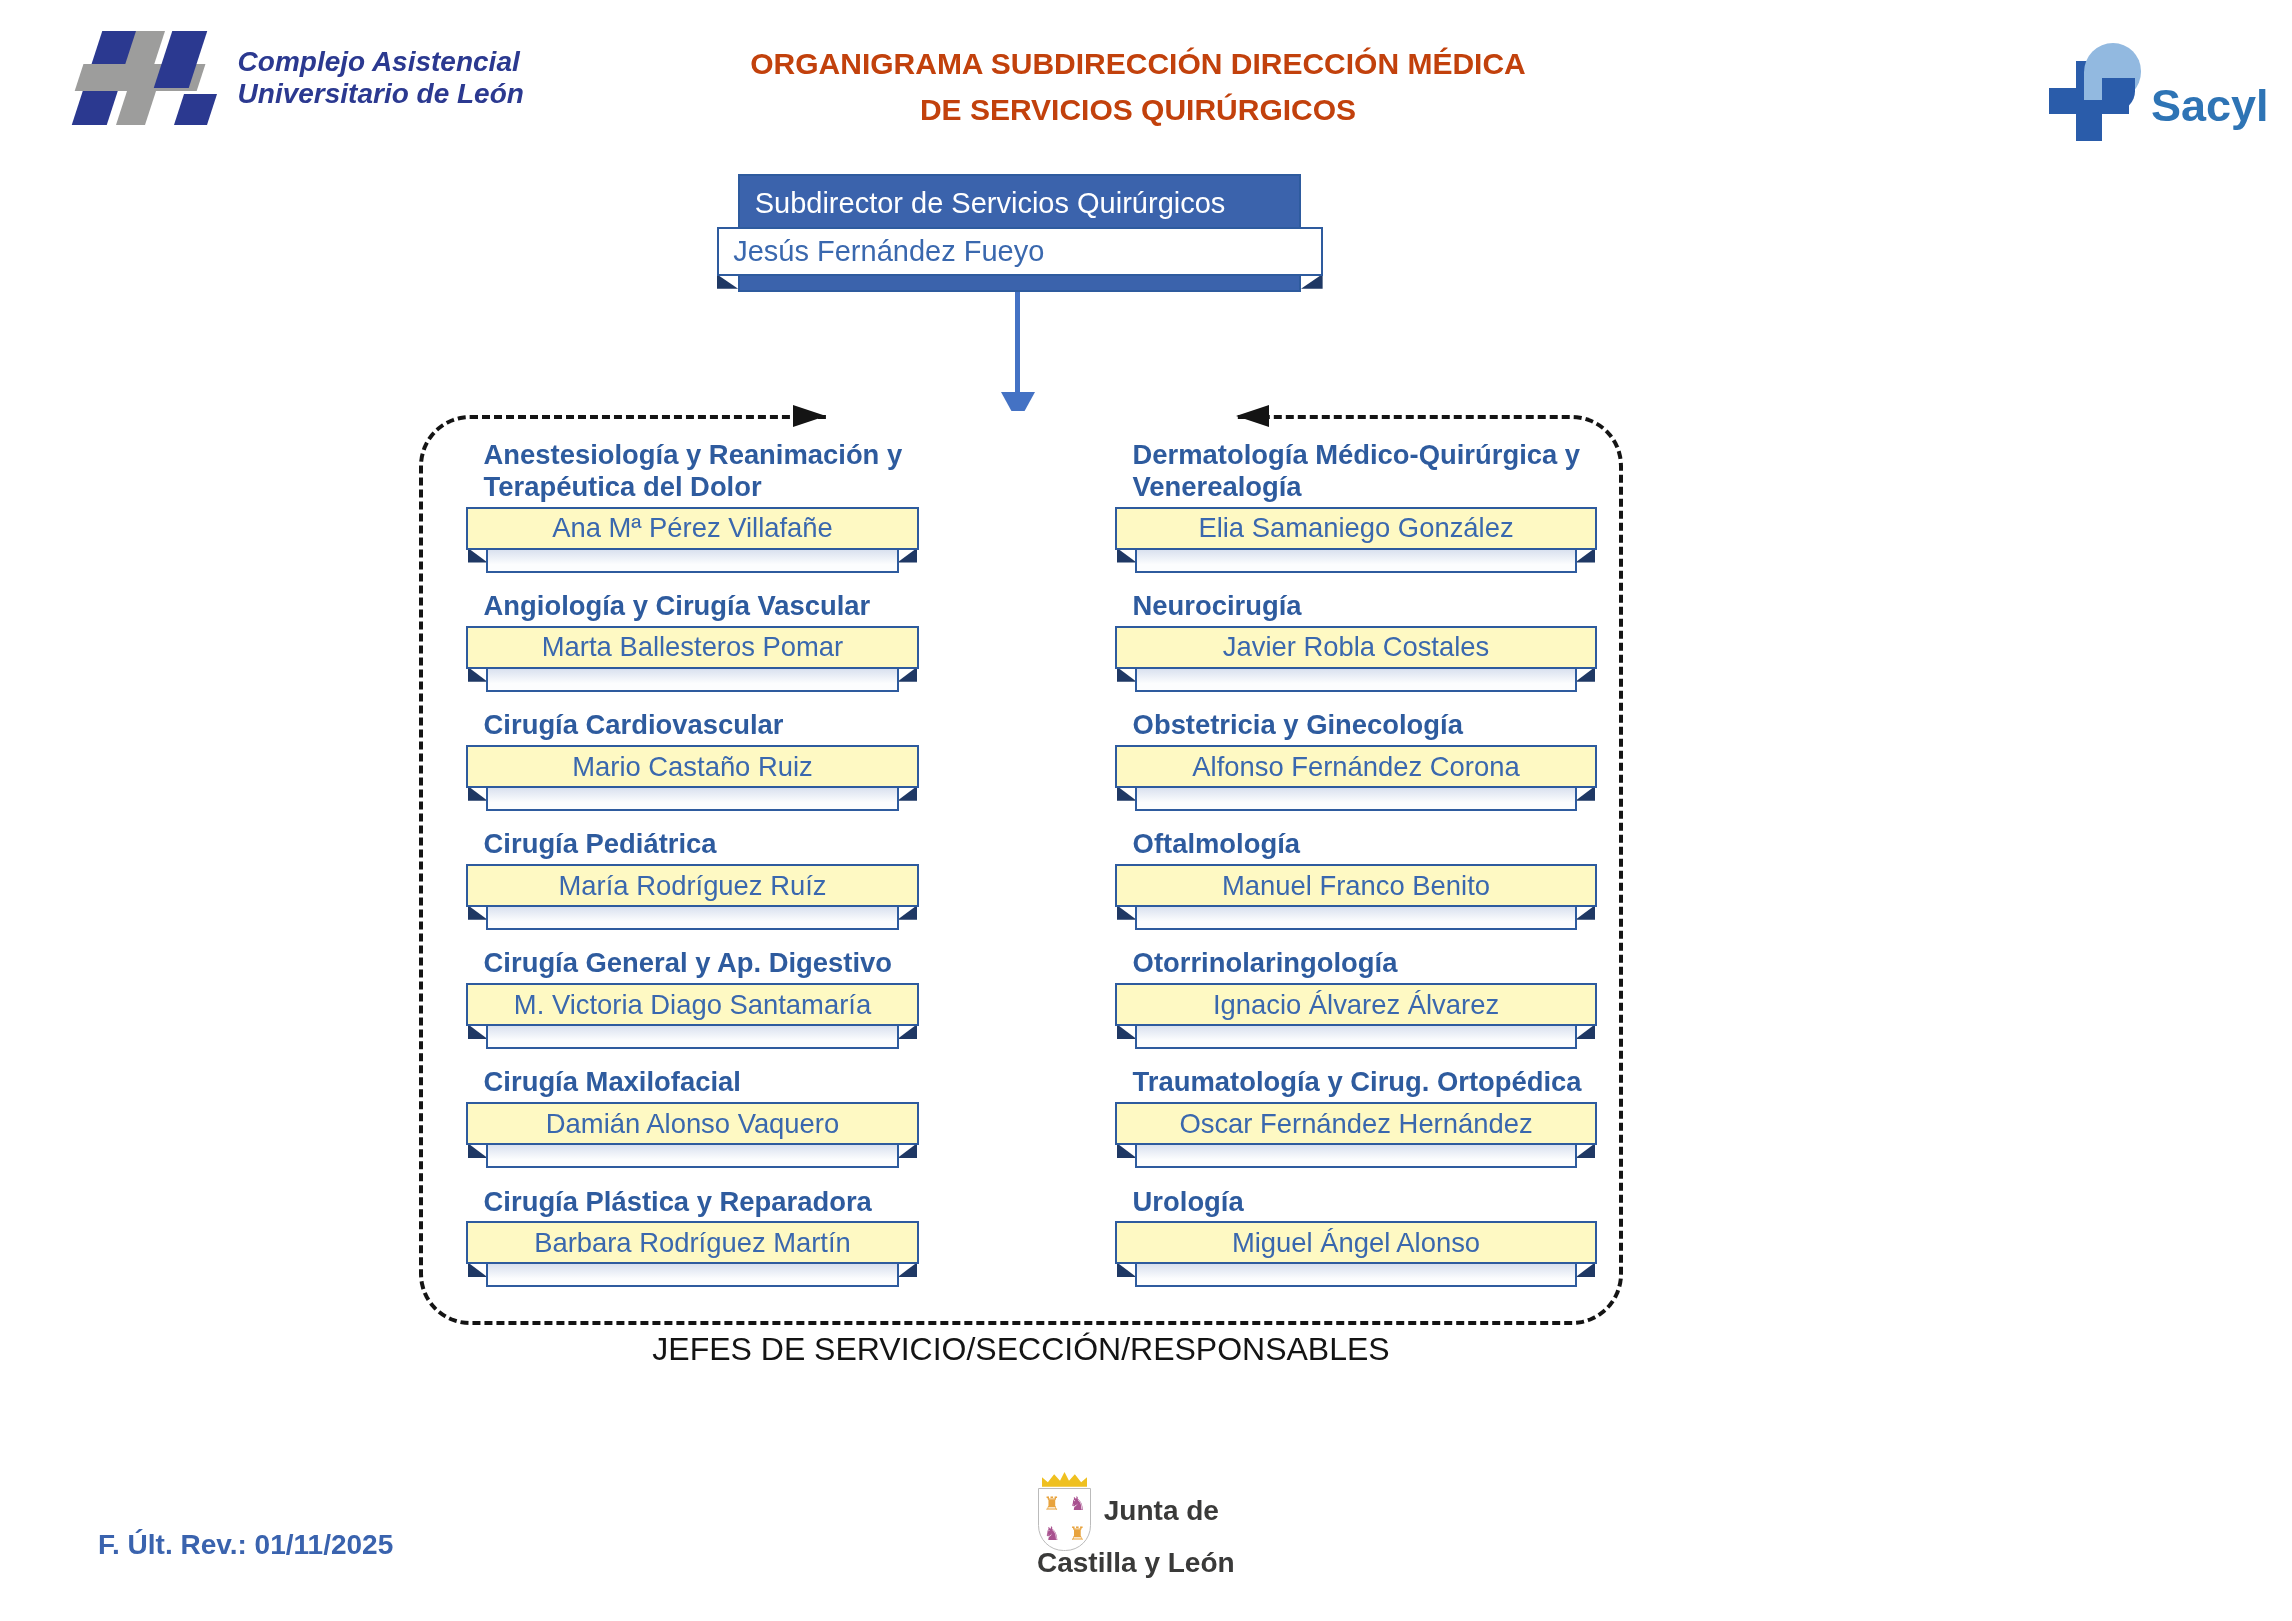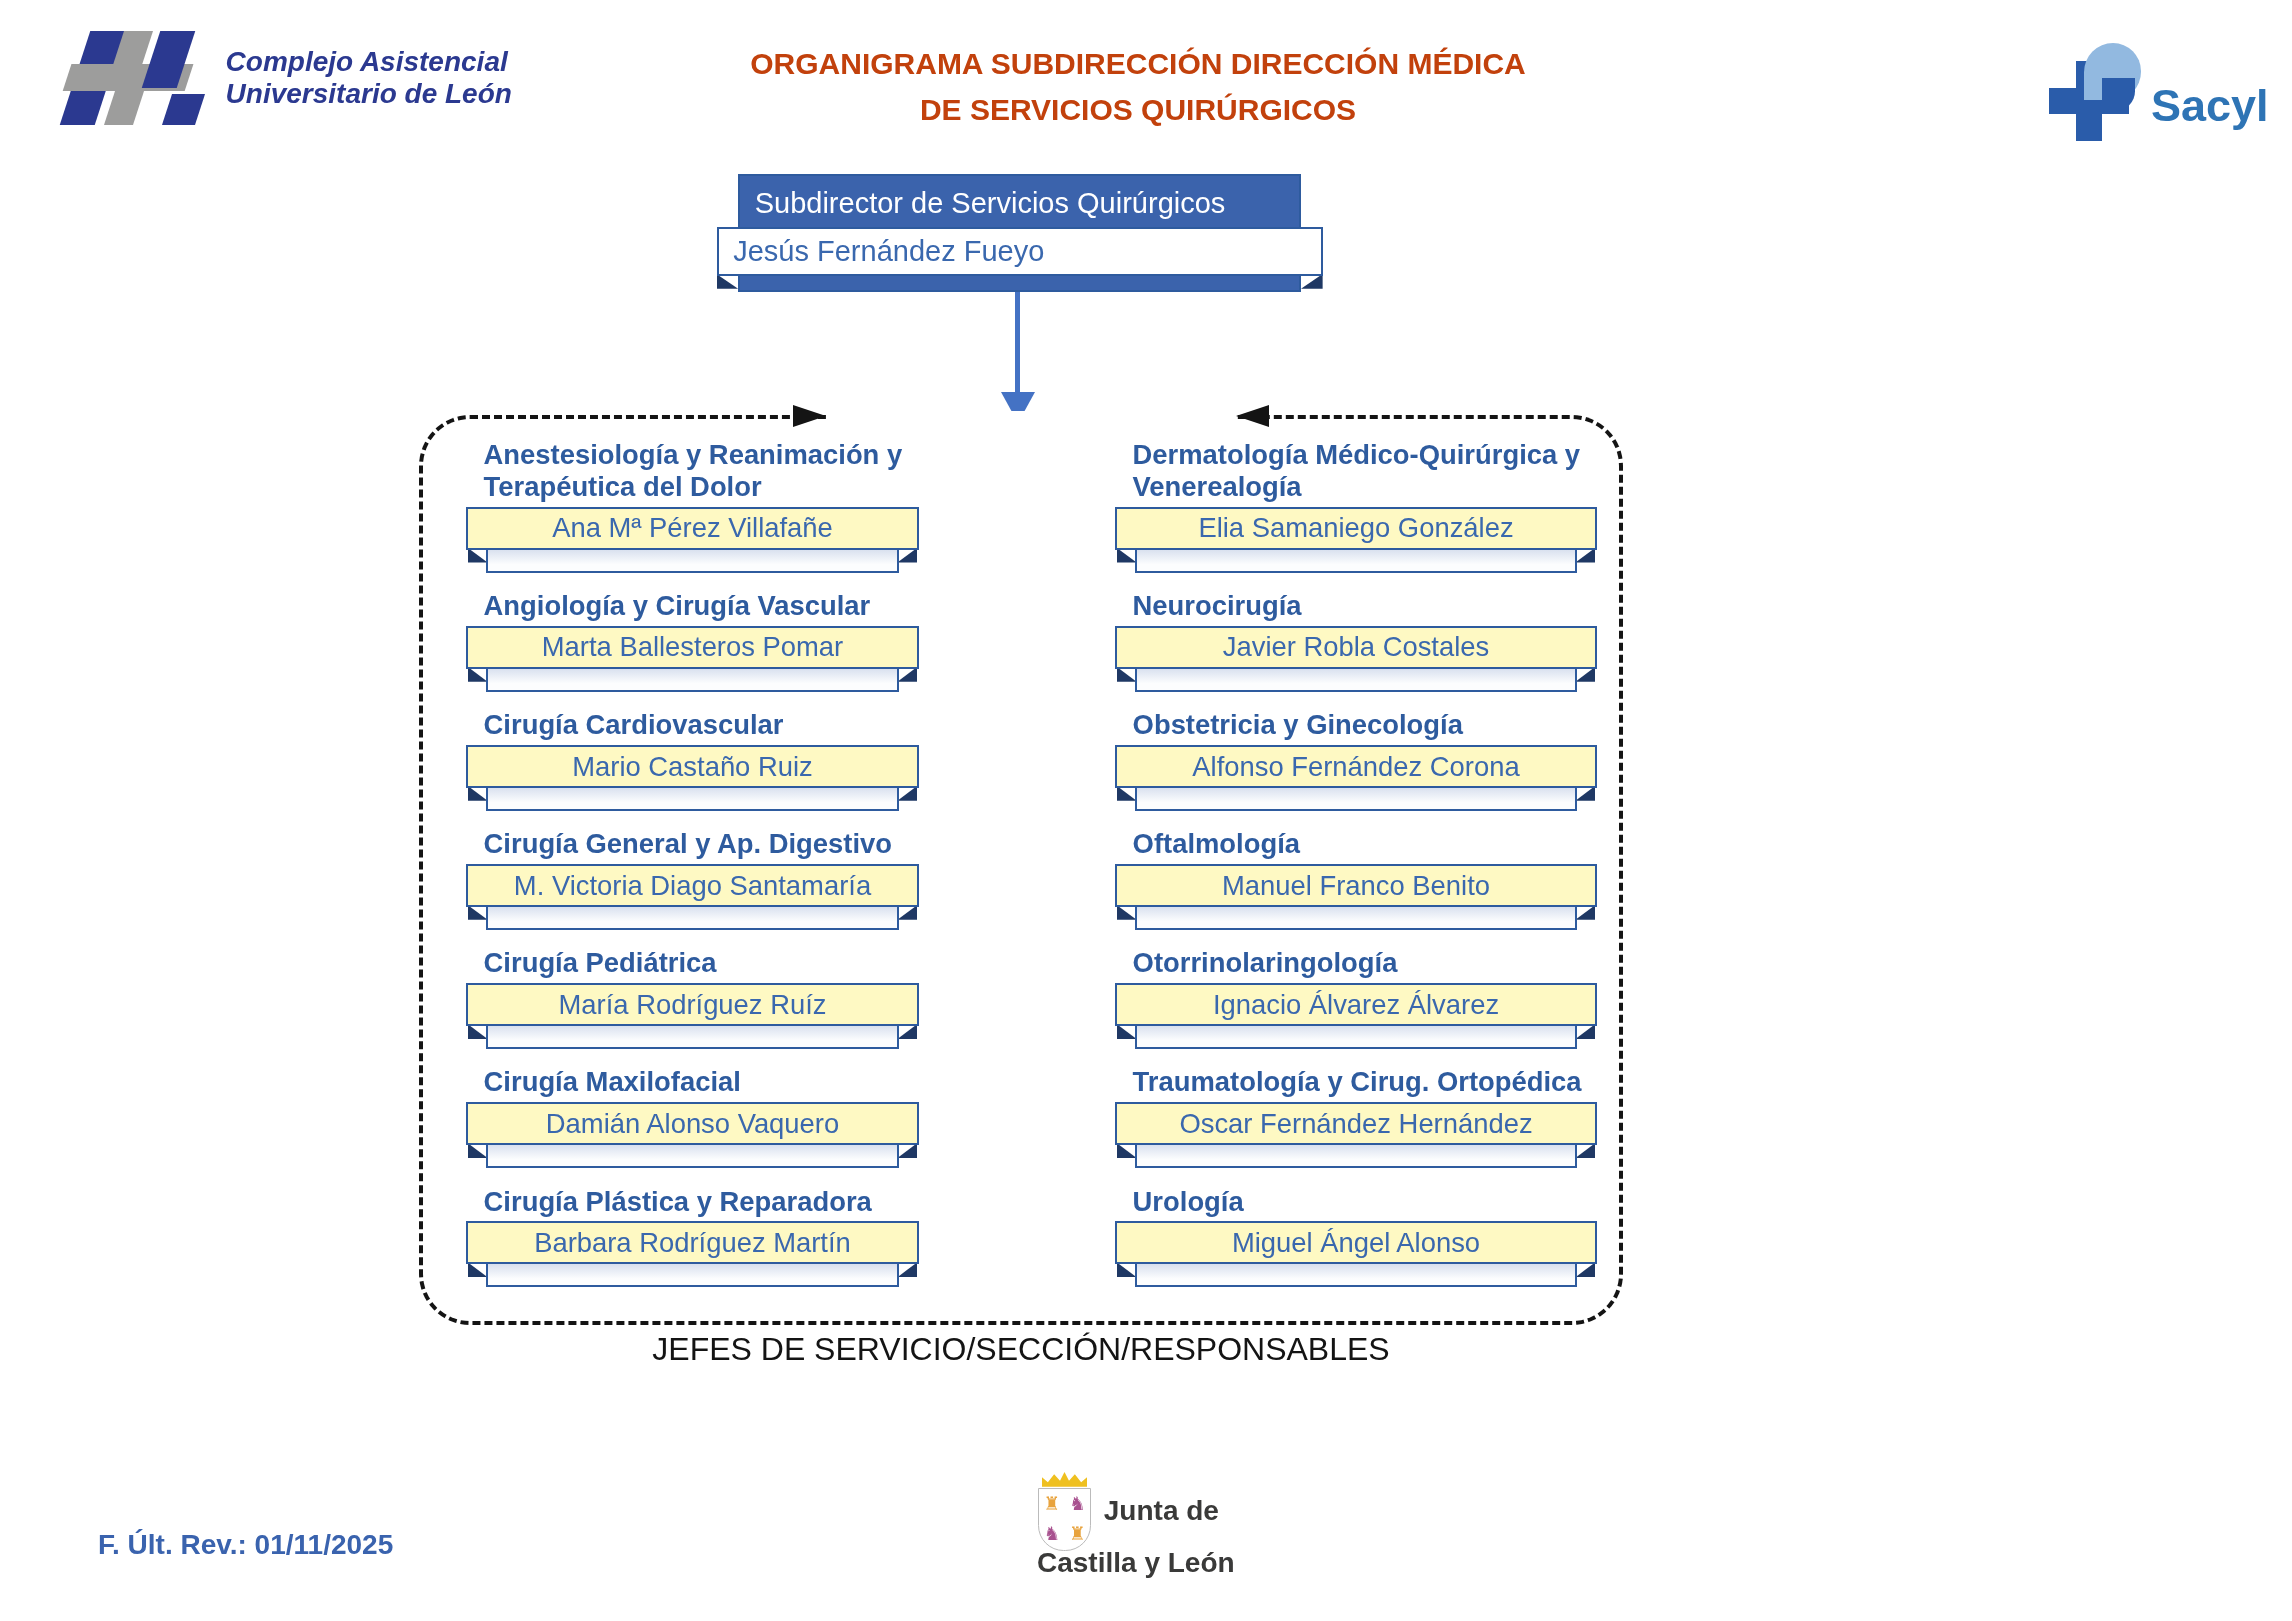--- a/index.html
+++ b/index.html
@@ -1,21 +1,21 @@
 <!DOCTYPE html>
 <html><head>
 <meta charset="utf-8">
 <style>
   * { box-sizing: border-box; margin: 0; padding: 0; }
   html,body { background:#ffffff; }
   body { font-family: "Liberation Sans", sans-serif; }
   #page { position:relative; width:2293px; height:1621px; background:#fff; overflow:hidden; }
 
   
-  .caule { position:absolute; left:57px; top:29px; display:flex; align-items:center; gap:21.6px; }
+  .caule { position:absolute; left:69px; top:29px; display:flex; align-items:center; gap:21.6px; }
   .caule-icon { position:relative; width:147px; height:98px; }
   .caule-icon .bar { position:absolute; transform:skewX(-18deg); }
   .b-blue { background:#2B3990; }
   .b-gray { background:#9D9D9C; }
   .caule-text { font-weight:bold; font-style:italic; font-size:28px; line-height:32px; color:#2B3990; }
 
   .title { position:absolute; left:633px; top:41px; width:1010px; text-align:center;
            color:#c2410c; font-weight:bold; font-size:30px; line-height:46px; }
 
   .sacyl { position:absolute; left:2049px; top:39px; width:225px; height:108px; }
@@ -165,33 +165,33 @@
       <div class="dept-service">Cirugía Cardiovascular</div>
       <div class="ribbon">
         <div class="ribbon-main">Mario Castaño Ruiz</div>
         <div class="ribbon-fold fl"></div>
         <div class="ribbon-fold fr"></div>
         <div class="ribbon-strip"></div>
       </div>
     </div>
 
     <div class="dept">
+      <div class="dept-service">Cirugía Pediátrica</div>
+      <div class="ribbon">
+        <div class="ribbon-main">María Rodríguez Ruíz</div>
+        <div class="ribbon-fold fl"></div>
+        <div class="ribbon-fold fr"></div>
+        <div class="ribbon-strip"></div>
+      </div>
+    </div>
+
+    <div class="dept">
       <div class="dept-service">Cirugía General y Ap. Digestivo</div>
       <div class="ribbon">
         <div class="ribbon-main">M. Victoria Diago Santamaría</div>
-        <div class="ribbon-fold fl"></div>
-        <div class="ribbon-fold fr"></div>
-        <div class="ribbon-strip"></div>
-      </div>
-    </div>
-
-    <div class="dept">
-      <div class="dept-service">Cirugía Pediátrica</div>
-      <div class="ribbon">
-        <div class="ribbon-main">María Rodríguez Ruíz</div>
         <div class="ribbon-fold fl"></div>
         <div class="ribbon-fold fr"></div>
         <div class="ribbon-strip"></div>
       </div>
     </div>
 
     <div class="dept">
       <div class="dept-service">Cirugía Maxilofacial</div>
       <div class="ribbon">
         <div class="ribbon-main">Damián Alonso Vaquero</div>

